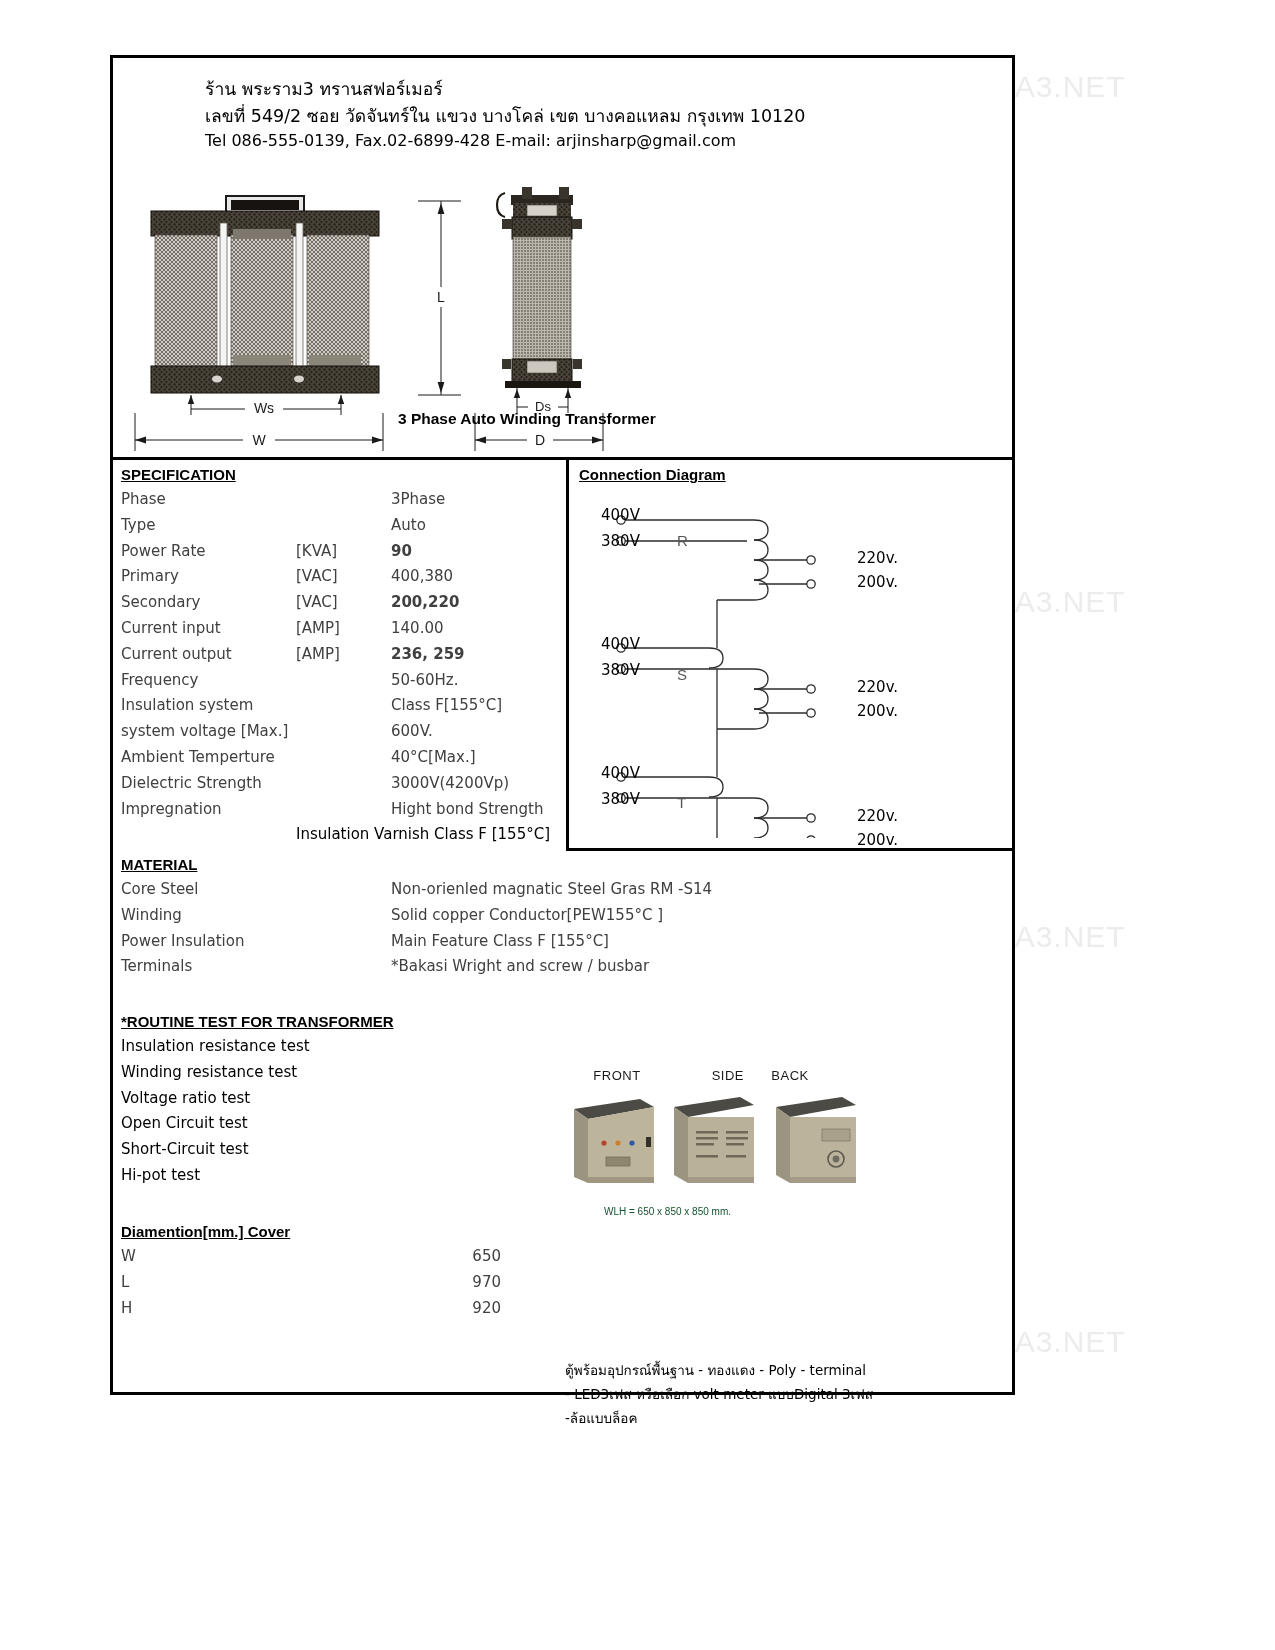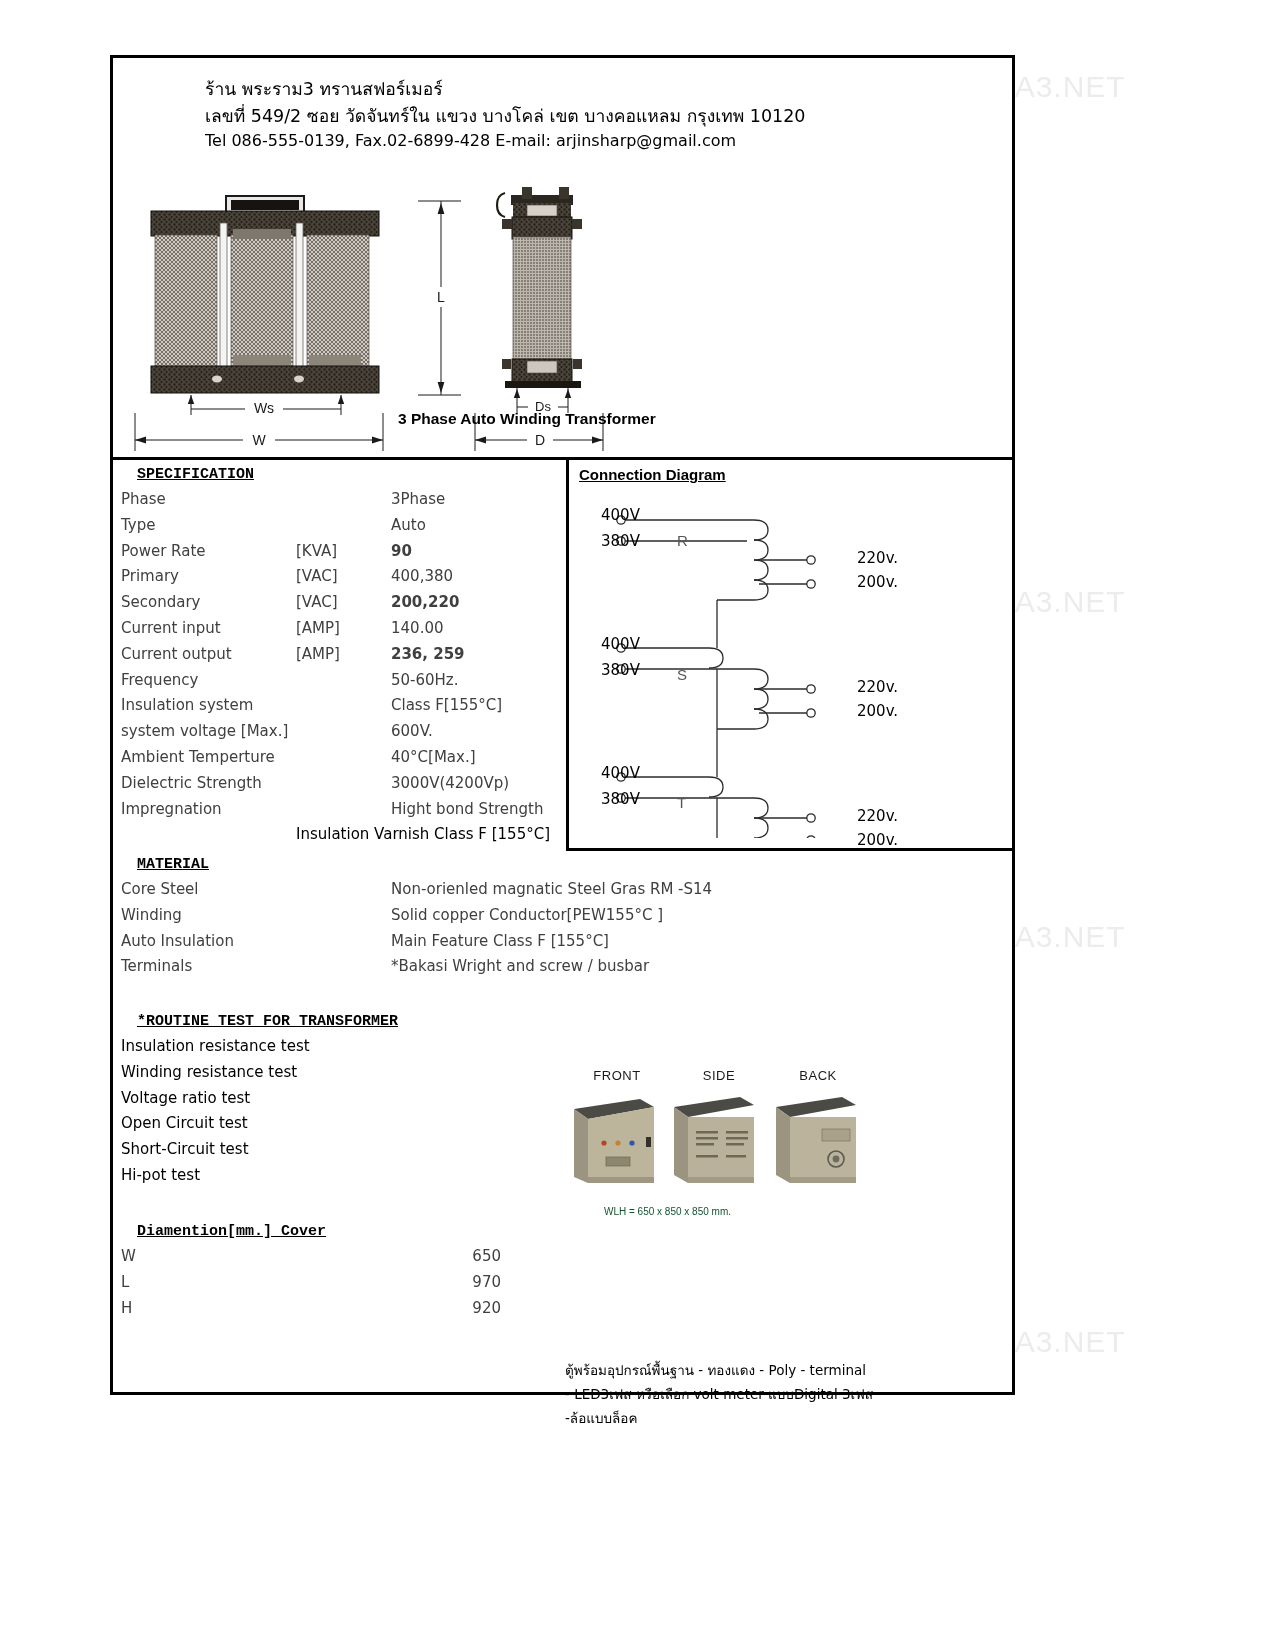--- a/index.html
+++ b/index.html
@@ -42,21 +42,21 @@
     font-family:"Liberation Sans",sans-serif;
   }
 
   
   .hr-main { position:absolute; left:0; top:399px; width:899px; height:3px; background:#000; z-index:2; }
 
   
   .spec { position:absolute; left:8px; top:408px; width:440px; z-index:3; }
   .sec-title {
     font-size:15px; font-weight:bold; text-decoration:underline;
-    margin-bottom:4px; font-family:Liberation Mono, monospace;margin-left:16px;
+    margin-bottom:4px; font-family:Liberation Sans, sans-serif;
   }
   .row { display:flex; font-size:15px; line-height:1.72; color:#404040; }
   .row .k { width:175px; flex:none; }
   .row .u { width:95px; flex:none; }
   .row .v { flex:1; }
   .row .v.b { font-weight:bold; }
   .contline { font-size:15px; line-height:1.72; padding-left:175px; }
 
   
   .conn {
@@ -82,27 +82,27 @@
   .routine { position:absolute; left:8px; top:955px; width:440px; z-index:3; }
   .routine .li { font-size:15px; line-height:1.72; }
 
   
   .dims { position:absolute; left:8px; top:1165px; width:440px; z-index:3; }
   .dims .row .k { width:320px; }
   .dims .row .v { text-align:right; width:60px; flex:none; }
 
   
   .photos { position:absolute; left:455px; top:1010px; width:300px; z-index:3; }
-  .photo-labels { display:flex; gap:22px; padding-left:8px; }
+  .photo-labels { display:flex; gap:8px; padding-left:8px; }
   .photo-labels span {
     font-size:13px; font-family:"Liberation Sans",sans-serif;
     letter-spacing:0.5px; color:#1a1a1a;
   }
   .pl1 { width:82px; text-align:center; }
-  .pl2 { width:78px; text-align:center; }
+  .pl2 { width:78px; text-align:right; }
   .pl3 { width:76px; text-align:center; }
   .photo-row { display:flex; gap:14px; margin-top:4px; }
   .wlh {
     margin-top:19px; padding-left:36px;
     font-size:10px; color:#14532d;
     font-family:"Liberation Sans",sans-serif;
   }
   .caption { position:absolute; left:452px; top:1300px; width:420px; z-index:3; }
   .caption div { font-size:13.5px; line-height:1.78; color:#000; white-space:nowrap; }
 </style>
@@ -385,21 +385,21 @@
     <div class="sec-title">MATERIAL</div>
     <div class="row">
       <span class="k">Core Steel</span>
       <span class="v">Non-orienled magnatic Steel Gras RM -S14</span>
     </div>
     <div class="row">
       <span class="k">Winding</span>
       <span class="v">Solid copper Conductor[PEW155°C ]</span>
     </div>
     <div class="row">
-      <span class="k">Auto Insulation</span>
+      <span class="k">Power Insulation</span>
       <span class="v">Main Feature Class F [155°C]</span>
     </div>
     <div class="row">
       <span class="k">Terminals</span>
       <span class="v">*Bakasi Wright and screw / busbar</span>
     </div>
   </div>
 
   <div class="routine">
     <div class="sec-title">*ROUTINE TEST FOR TRANSFORMER</div>

